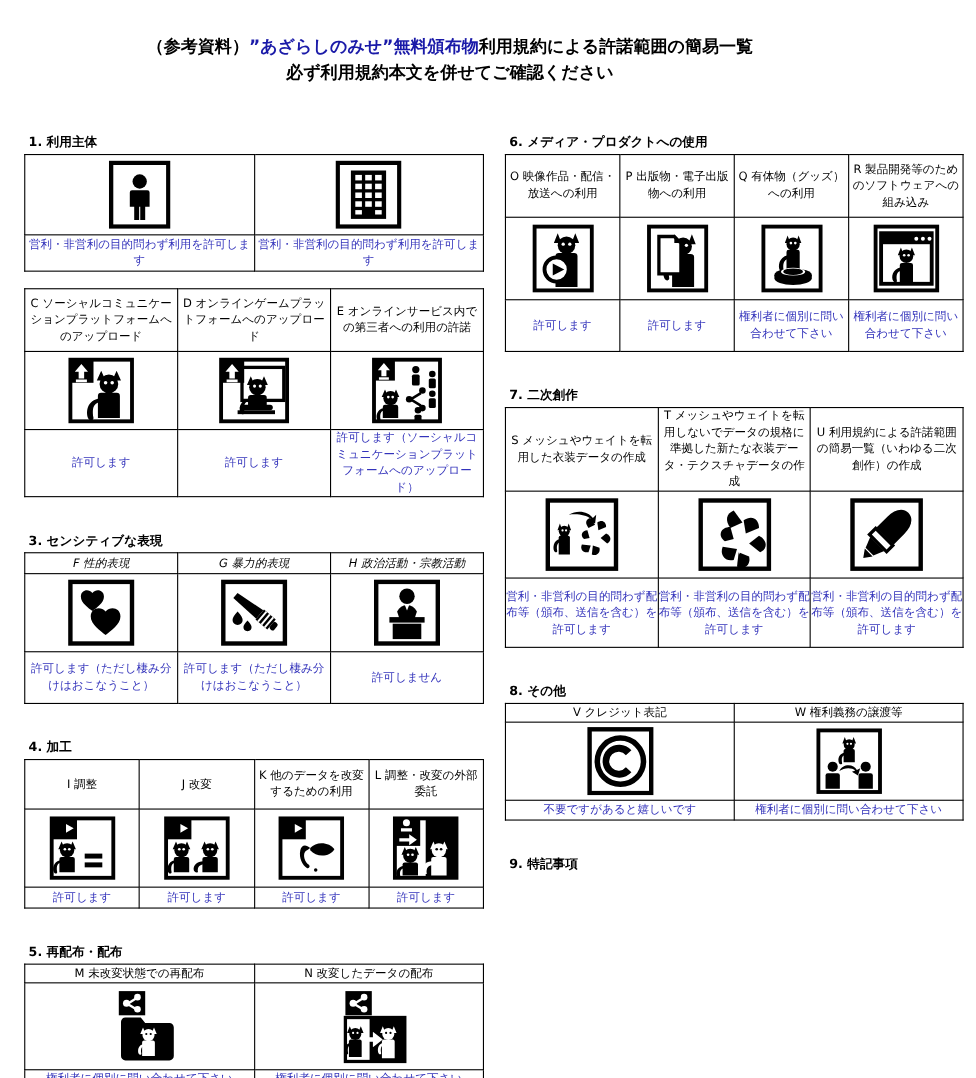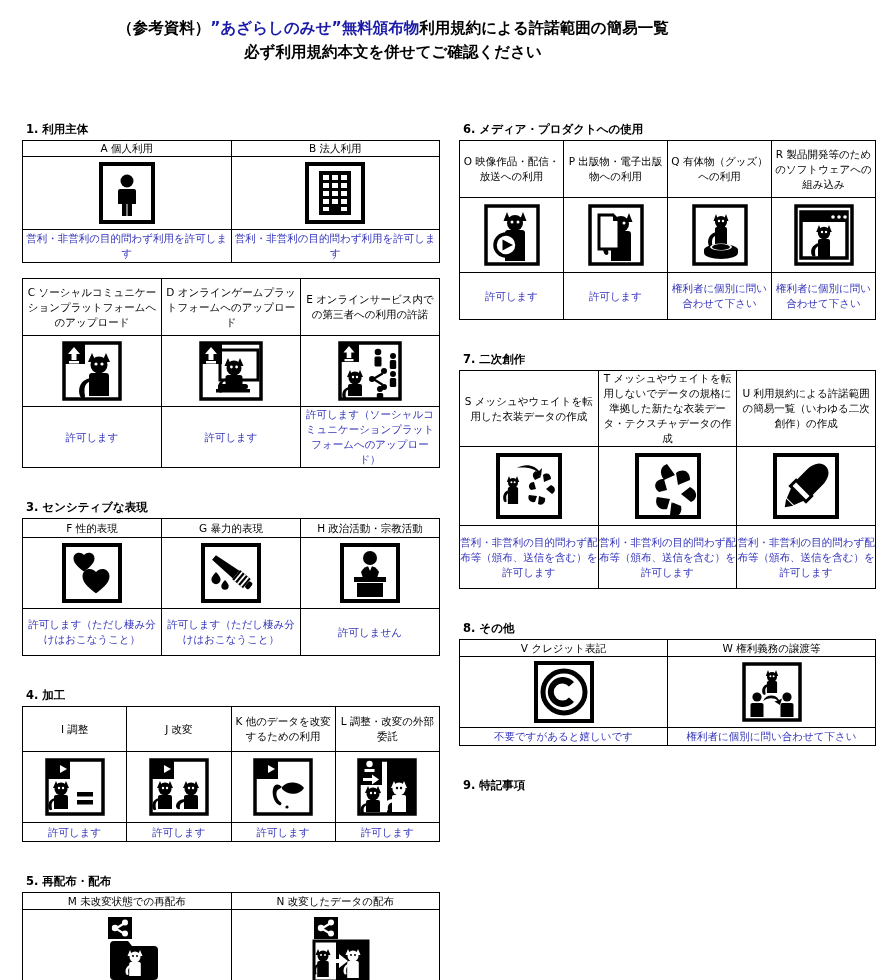--- a/index.html
+++ b/index.html
@@ -9,21 +9,21 @@
     background:#ffffff;
     font-family:"DejaVu Sans","Liberation Sans",sans-serif;
     color:#000000;
     -webkit-font-smoothing:none;
     overflow:hidden;
   }
   #page{position:relative;width:887px;height:980px;}
 
   
   .title-block{
-    position:absolute;left:0;top:16px;width:786px;text-align:center;
+    position:absolute;left:0;top:30px;width:786px;text-align:center;padding-left:16px;
   }
   .title-line{
     font-size:15.5px;font-weight:bold;line-height:24px;letter-spacing:0px;
     white-space:nowrap;
   }
   .t-blue{color:#1a1aa8;}
   .t-black{color:#000000;}
 
   
   .col{position:absolute;top:105px;}
@@ -55,21 +55,21 @@
   .iconcell{padding:5px 0 5px 0;}
   .iconwrap{display:flex;align-items:center;justify-content:center;}
   svg{display:block;}
 
   
   .h-sec1-icon{height:72px;}
   .h-sec1-perm{height:32px;}
   .h-sec2-hdr{height:56px;}
   .h-sec2-icon{height:70px;}
   .h-sec2-perm{height:48px;}
-  .h-sec3-hdr{height:18px;}
+  .h-sec3-hdr{height:18px;font-style:italic;}
   .h-sec3-icon{height:70px;}
   .h-sec3-perm{height:46px;}
   .h-sec4-hdr{height:44px;}
   .h-sec4-icon{height:70px;}
   .h-sec4-perm{height:18px;}
   .h-sec5-hdr{height:16px;}
   .h-sec5-icon{height:78px;}
   .h-sec5-perm{height:17px;}
   .h-sec6-hdr{height:56px;}
   .h-sec6-icon{height:74px;}
@@ -97,24 +97,20 @@
     </div>
     <div class="title-line t-black">必ず利用規約本文を併せてご確認ください</div>
   </div>
 
   <div class="col col-left">
 
     <div class="section">
       <div class="sec-head">1. 利用主体</div>
       <table class="grid">
         <tbody>
-            <tr>
-          <td class="hdr" style="width:50%">A 個人利用</td>
-          <td class="hdr" style="width:50%">B 法人利用</td>
-        </tr>
         <tr>
           <td class="iconcell h-sec1-icon">
             <div class="iconwrap">
               <svg width="56" height="62" viewBox="0 0 56 62" aria-hidden="true">
                 <rect x="2" y="2" width="52" height="58" fill="#fff" stroke="#000" stroke-width="4"></rect>
                 <circle cx="28" cy="19" r="6.5" fill="#000"></circle>
                 <path d="M21 27 h14 a2 2 0 0 1 2 2 v13 h-4 v12 h-4.5 V42 h-1 v12 H23 V42 h-4 V29 a2 2 0 0 1 2-2 z" fill="#000"></path>
               </svg>
             </div>
           </td>

